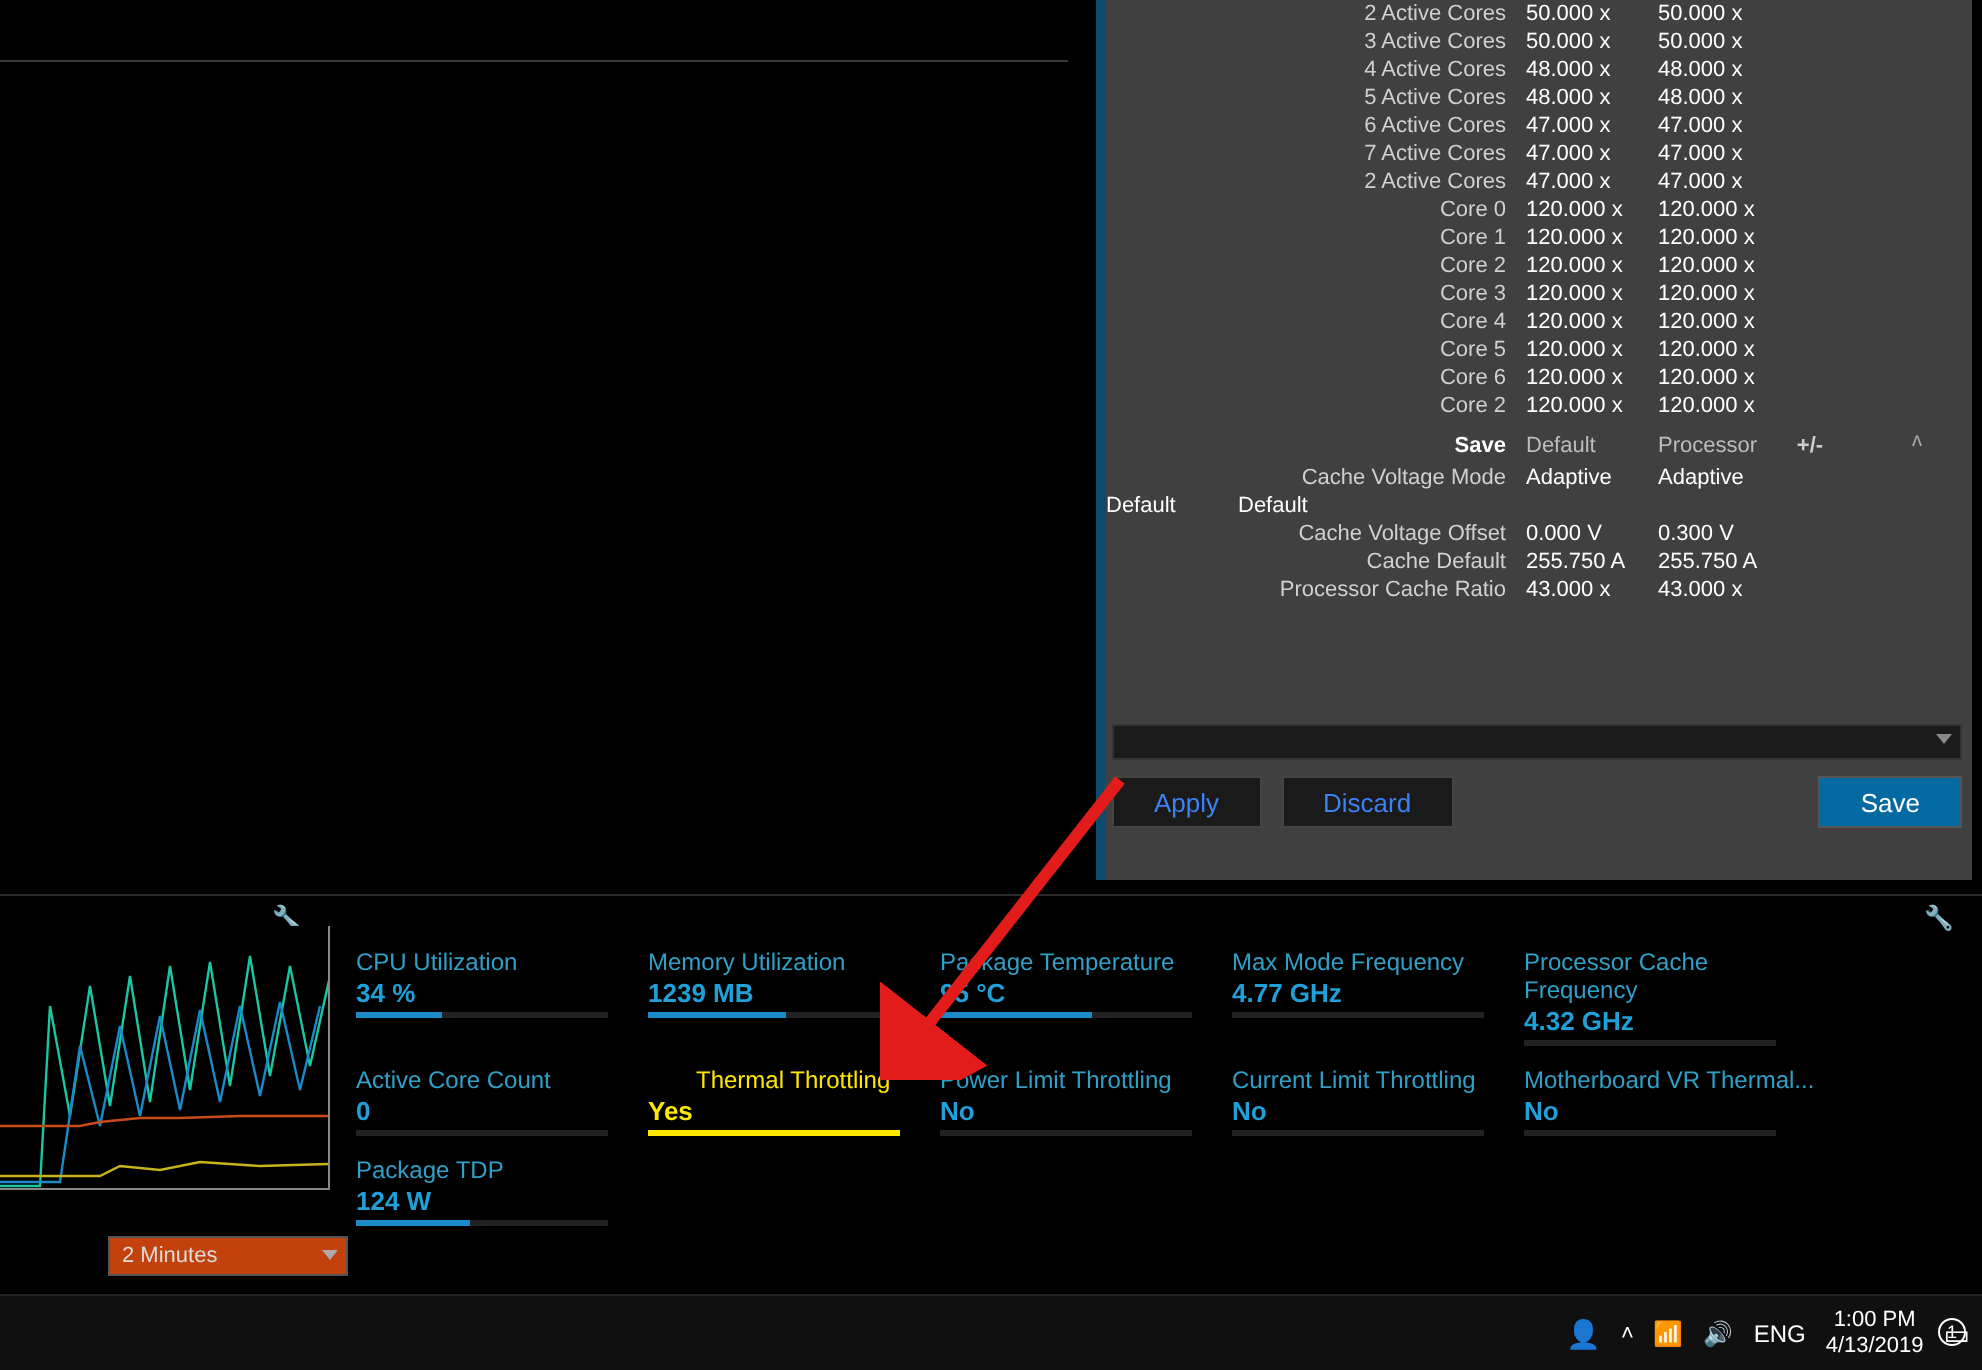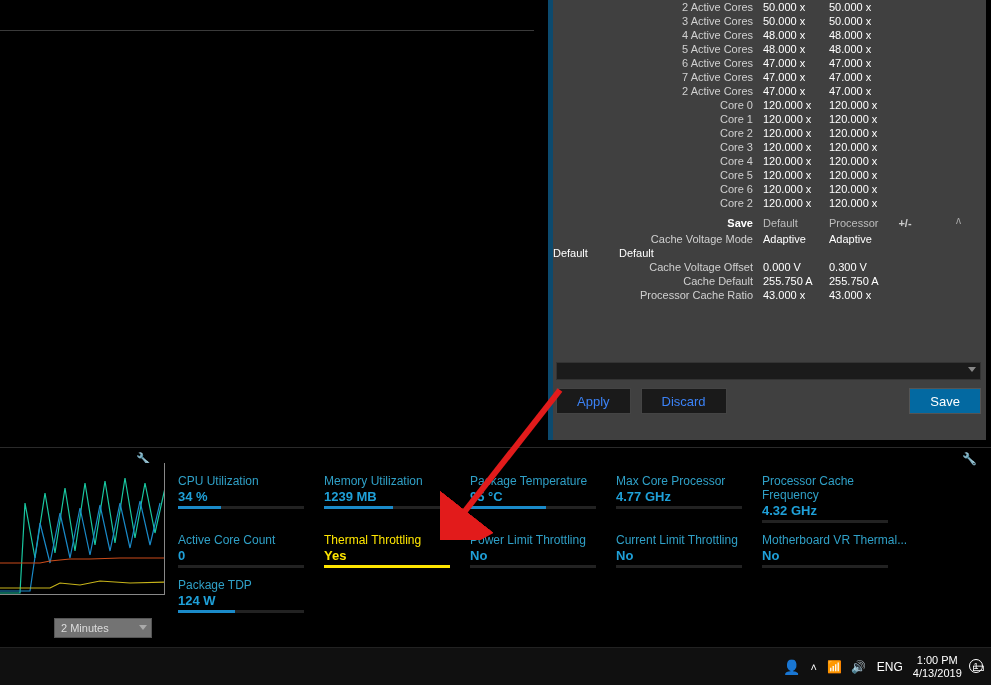--- a/index.html
+++ b/index.html
@@ -31,21 +31,21 @@
   .metric{width:146px;margin-bottom:10px;}
   .metric .mlabel{font-size:12px;color:#2fa0c7;}
   .metric .mval{font-size:13px;font-weight:600;margin-top:1px;}
   .metric .bar{height:3px;background:#222;margin-top:2px;width:126px;position:relative;}
   .metric .bar .fill{position:absolute;left:0;top:0;bottom:0;background:#1a8ac9;}
   .c-blue{color:#1fa0d8;}
   .c-yellow{color:#ffe600;}
   .bar .fill.yellow{background:#ffe600;}
   .graph{position:absolute;left:0;top:15px;width:165px;height:132px;border:1px solid #888;border-top:none;border-left:none;background:#000;overflow:hidden;}
   .graph svg{position:absolute;left:0;top:0;width:165px;height:132px;}
-  .time-select{position:absolute;left:54px;top:170px;width:98px;height:20px;border:1px solid #555;background:#737373;color:#ddd;font-size:11px;padding-left:6px;line-height:18px;}
+  .time-select{position:absolute;left:54px;top:170px;width:120px;height:20px;border:1px solid #555;background:#c2410c;color:#ddd;font-size:11px;padding-left:6px;line-height:18px;}
   .time-select .tri{position:absolute;right:4px;top:6px;width:0;height:0;border-left:4px solid transparent;border-right:4px solid transparent;border-top:5px solid #aaa;}
   .taskbar{position:absolute;left:0;bottom:0;right:0;height:38px;background:#101010;border-top:1px solid #222;display:flex;align-items:center;justify-content:flex-end;padding-right:6px;gap:10px;color:#fff;font-size:11px;}
   .taskbar .lang{font-size:12px;}
   .taskbar .clock{text-align:center;line-height:13px;font-size:11px;}
   .arrow-annot{position:absolute;pointer-events:none;z-index:50;}
   .badge-one{position:absolute;right:2px;bottom:2px;width:14px;height:14px;border:1px solid #fff;border-radius:50%;font-size:9px;line-height:12px;text-align:center;}
 </style>
 </head>
 <body>
 
@@ -206,42 +206,42 @@
           </div>
     </div>
         <div class="metric">
       <div class="mlabel">Package Temperature</div>
       <div class="mval c-blue">95 °C</div>
       <div class="bar">
             <div class="fill " style="width:60%"></div>
           </div>
     </div>
         <div class="metric">
-      <div class="mlabel">Max Core Processor</div>
+      <div class="mlabel">Max Mode Frequency</div>
       <div class="mval c-blue">4.77 GHz</div>
       <div class="bar">
             <div class="fill " style="width:0%"></div>
           </div>
     </div>
         <div class="metric">
       <div class="mlabel">Processor Cache Frequency</div>
       <div class="mval c-blue">4.32 GHz</div>
       <div class="bar">
             <div class="fill " style="width:0%"></div>
           </div>
     </div>
         <div class="metric">
       <div class="mlabel">Active Core Count</div>
       <div class="mval c-blue">0</div>
       <div class="bar">
             <div class="fill " style="width:0%"></div>
           </div>
     </div>
         <div class="metric">
-      <div class="mlabel" style="color:#ffe600;">Thermal Throttling</div>
+      <div class="mlabel" style="color:#ffe600;margin-left:24px;">Thermal Throttling</div>
       <div class="mval c-yellow">Yes</div>
       <div class="bar">
             <div class="fill yellow" style="width:100%"></div>
           </div>
     </div>
         <div class="metric">
       <div class="mlabel">Power Limit Throttling</div>
       <div class="mval c-blue">No</div>
       <div class="bar">
             <div class="fill " style="width:0%"></div>

